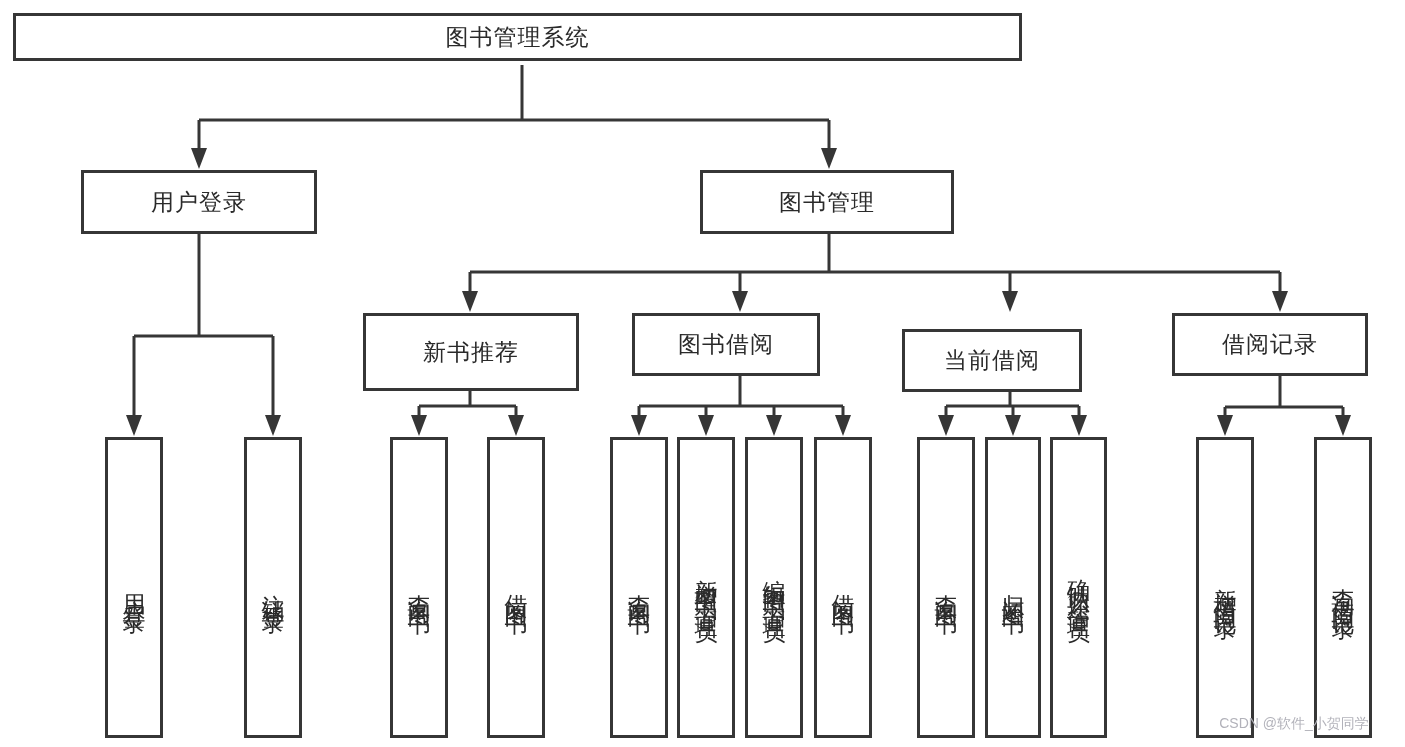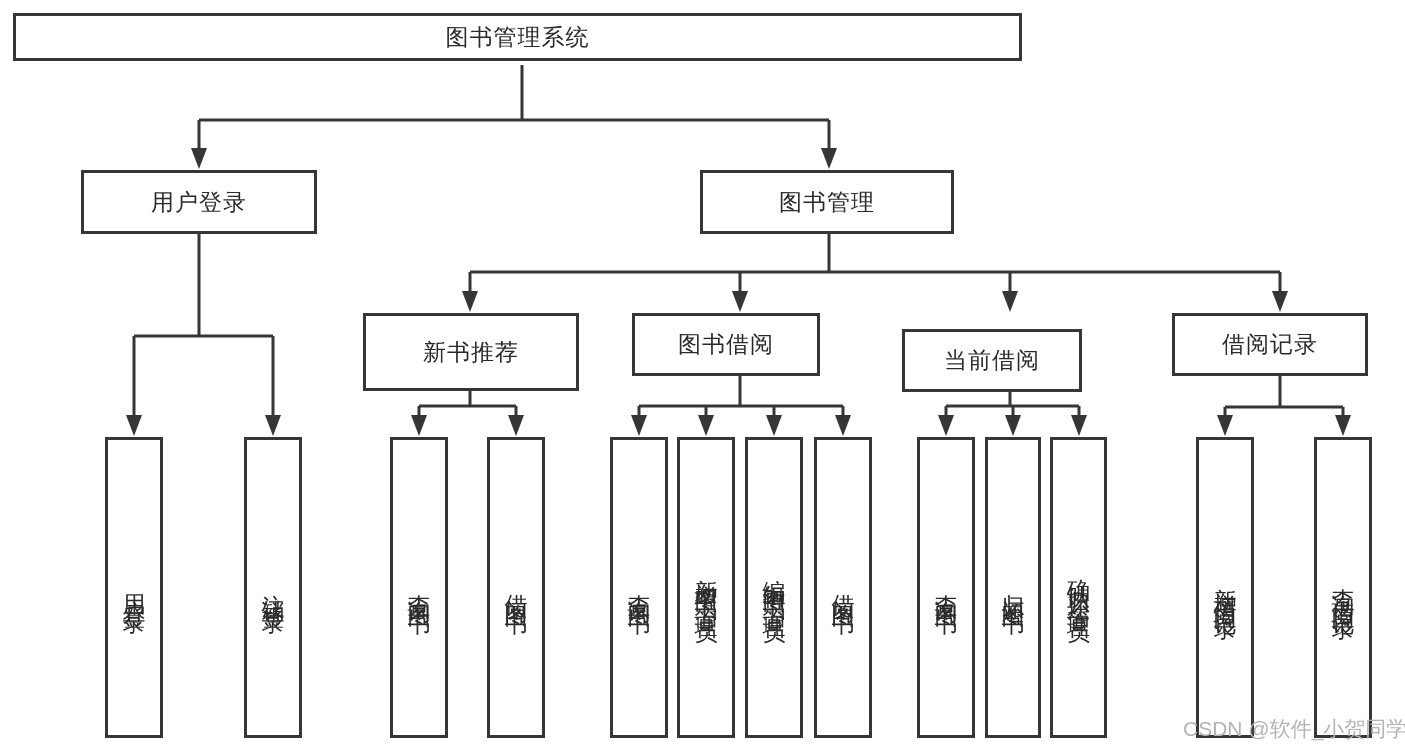--- a/index.html
+++ b/index.html
@@ -18,21 +18,21 @@
   }
   .vnode{
     position:absolute; box-sizing:border-box; border:3px solid var(--line);
     background:var(--bg); top:437px; height:301px; width:58px;
     display:flex; align-items:center; justify-content:center;
     writing-mode:vertical-rl; font-size:23px; color:var(--text);
     letter-spacing:6px; line-height:1;
   }
   .watermark{
     position:absolute; left:1183px; top:715px; width:222px;
-    font-size:21px; color:var(--watermark); white-space:nowrap; z-index:5;
+    font-size:14px; color:var(--watermark); white-space:nowrap; z-index:5;text-align:center;
   }
 </style>
 </head>
 <body>
 
 <div id="canvas">
 
   <svg id="connectors" viewBox="0 0 1405 747" xmlns="http://www.w3.org/2000/svg">
 
     <path style="stroke:var(--line);fill:none;stroke-width:3" d="M522 65 V120 M199 120 H829 M199 120 V157 M829 120 V157

